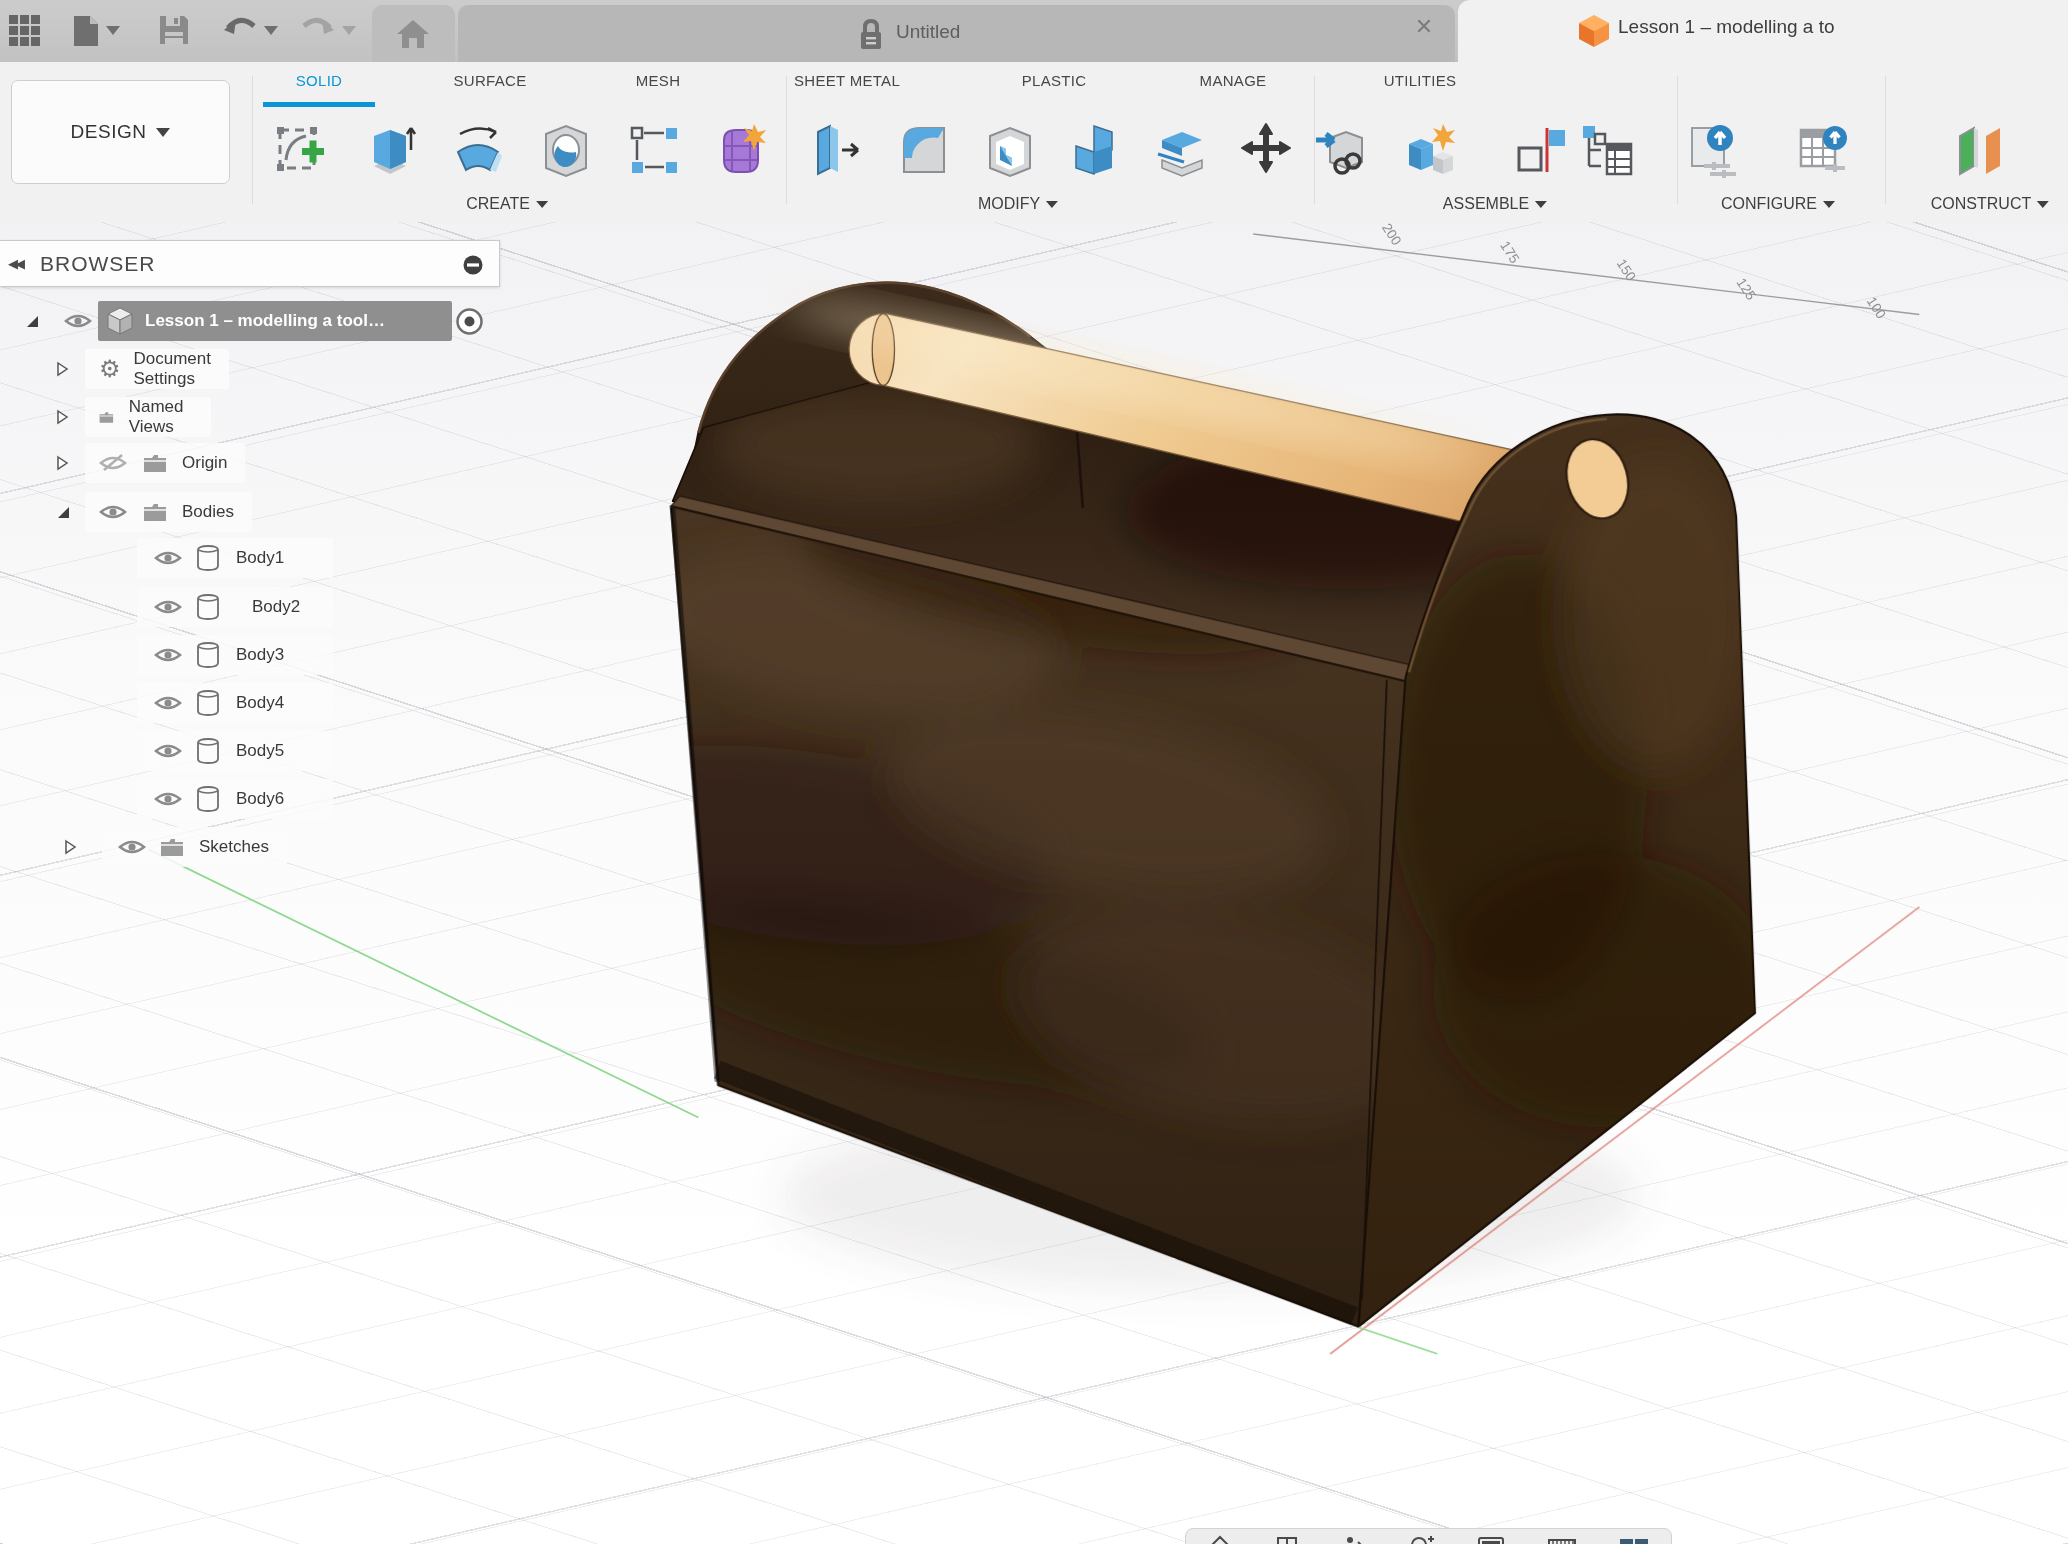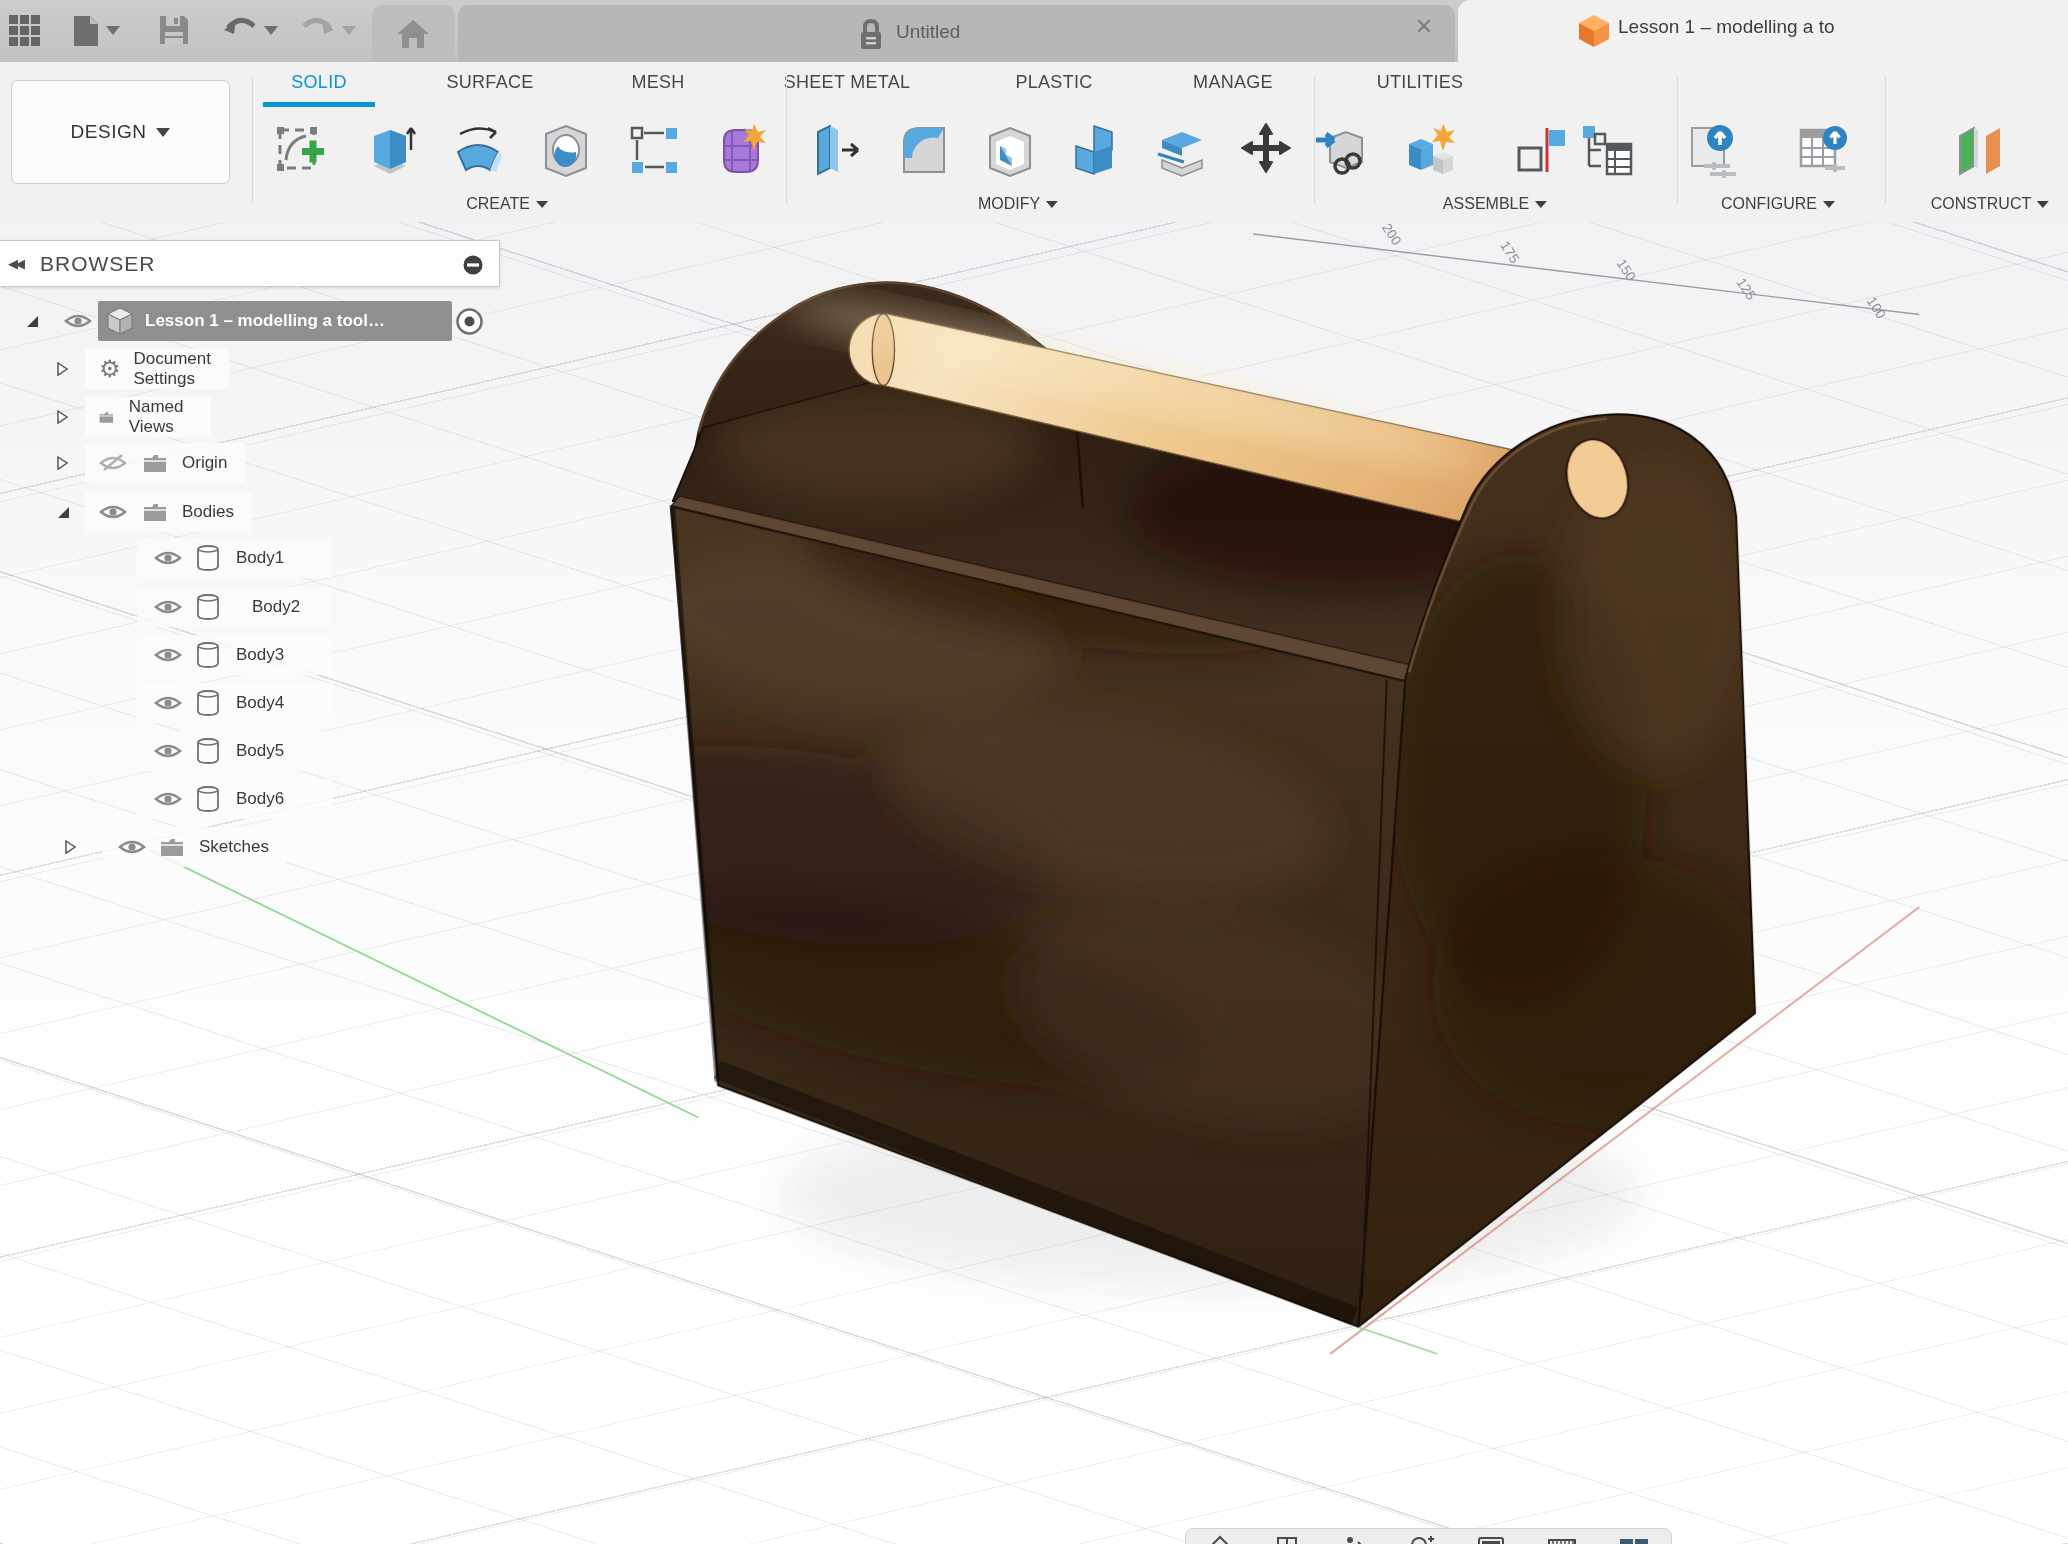--- a/index.html
+++ b/index.html
@@ -19,21 +19,21 @@
   .tab.active{left:1458px;width:610px;top:0;height:62px;border-radius:12px 0 0 0;background:#f1f1f2;}
   .tab .ttl{position:absolute;top:16px;font-size:19px;color:#5e5e5e;}
   .tab.active .ttl{color:#3d3d3d;}
   .closex{position:absolute;left:1408px;top:14px;font-size:22px;color:#7c7c7c;width:32px;text-align:center;cursor:default;}
   
   .ribbon{position:absolute;left:0;top:62px;width:2068px;height:160px;background:#f1f1f2;
           border-bottom:1px solid #d2d2d4;}
   .designbtn{position:absolute;left:11px;top:18px;width:217px;height:102px;background:#fbfbfb;
              border:1.5px solid #cfcfcf;border-radius:7px;display:flex;align-items:center;justify-content:center;
              font-size:19px;color:#333;letter-spacing:.5px;gap:10px;}
-  .rtab{position:absolute;top:10px;transform:translateX(-50%);font-size:18px;color:#474747;letter-spacing:.3px;white-space:nowrap;}
+  .rtab{position:absolute;top:10px;transform:translateX(-50%);font-size:15px;color:#474747;letter-spacing:.3px;white-space:nowrap;}
   .rtab.sel{color:#0a96d4;}
   .rtab-underline{position:absolute;left:263px;top:40px;width:112px;height:5px;background:#0a96d4;}
   .ric{position:absolute;top:60px;width:56px;height:56px;transform:translateX(-50%);}
   .grp{position:absolute;top:133px;transform:translateX(-50%);font-size:16px;color:#3f3f3f;
        display:flex;align-items:center;gap:6px;white-space:nowrap;}
   .grp .caret{border-top-color:#3f3f3f;border-left-width:6px;border-right-width:6px;border-top-width:7px;}
   .rsep{position:absolute;top:14px;width:1px;height:128px;background:#dcdcde;}
   
   .viewport{position:absolute;left:0;top:222px;width:2068px;height:1322px;overflow:hidden;
     background:linear-gradient(#f2f2f4,#fafafb 35%,#ffffff 80%);}

